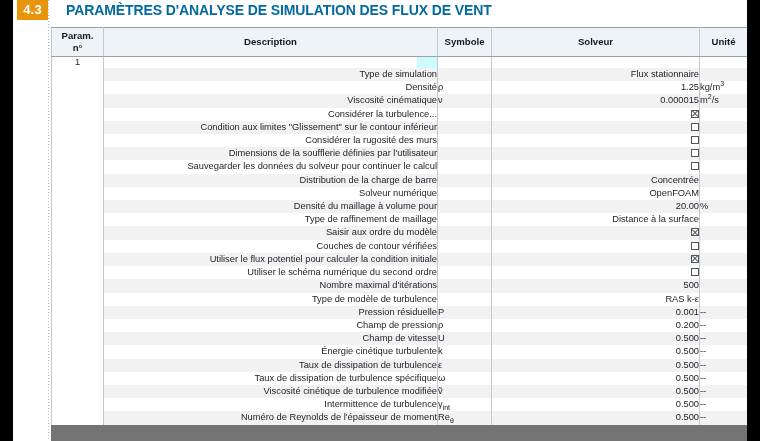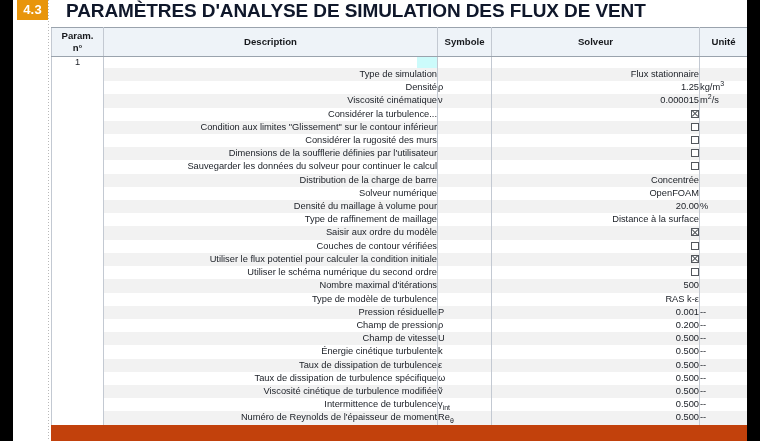--- a/index.html
+++ b/index.html
@@ -52,23 +52,23 @@
     font-size: 13px;
     font-weight: bold;
     line-height: 20px;
     text-align: center;
     letter-spacing: .2px;
   }
   .page-title {
     position: absolute;
     left: 53px;
     top: 1px;
-    font-size: 19px;
+    font-size: 14px;
     font-weight: bold;
-    color: #0f172a;
+    color: #0369a1;
     letter-spacing: -0.1px;
     white-space: nowrap;
     line-height: 19px;
   }
 
   
   .dotted-guide {
     position: absolute;
     left: 35px;
     top: 0px;
@@ -79,21 +79,21 @@
     background-repeat: repeat-y;
   }
 
   
   .table-wrap {
     position: absolute;
     left: 38px;
     top: 27px;
     width: 696px;
     height: 414px;
-    background: #c2410c;
+    background: #737373;
   }
   table.params {
     border-collapse: collapse;
     table-layout: fixed;
     width: 696px;
     font-size: 9.3px;
     color: #20242b;
   }
   table.params th, table.params td {
     padding: 0;

